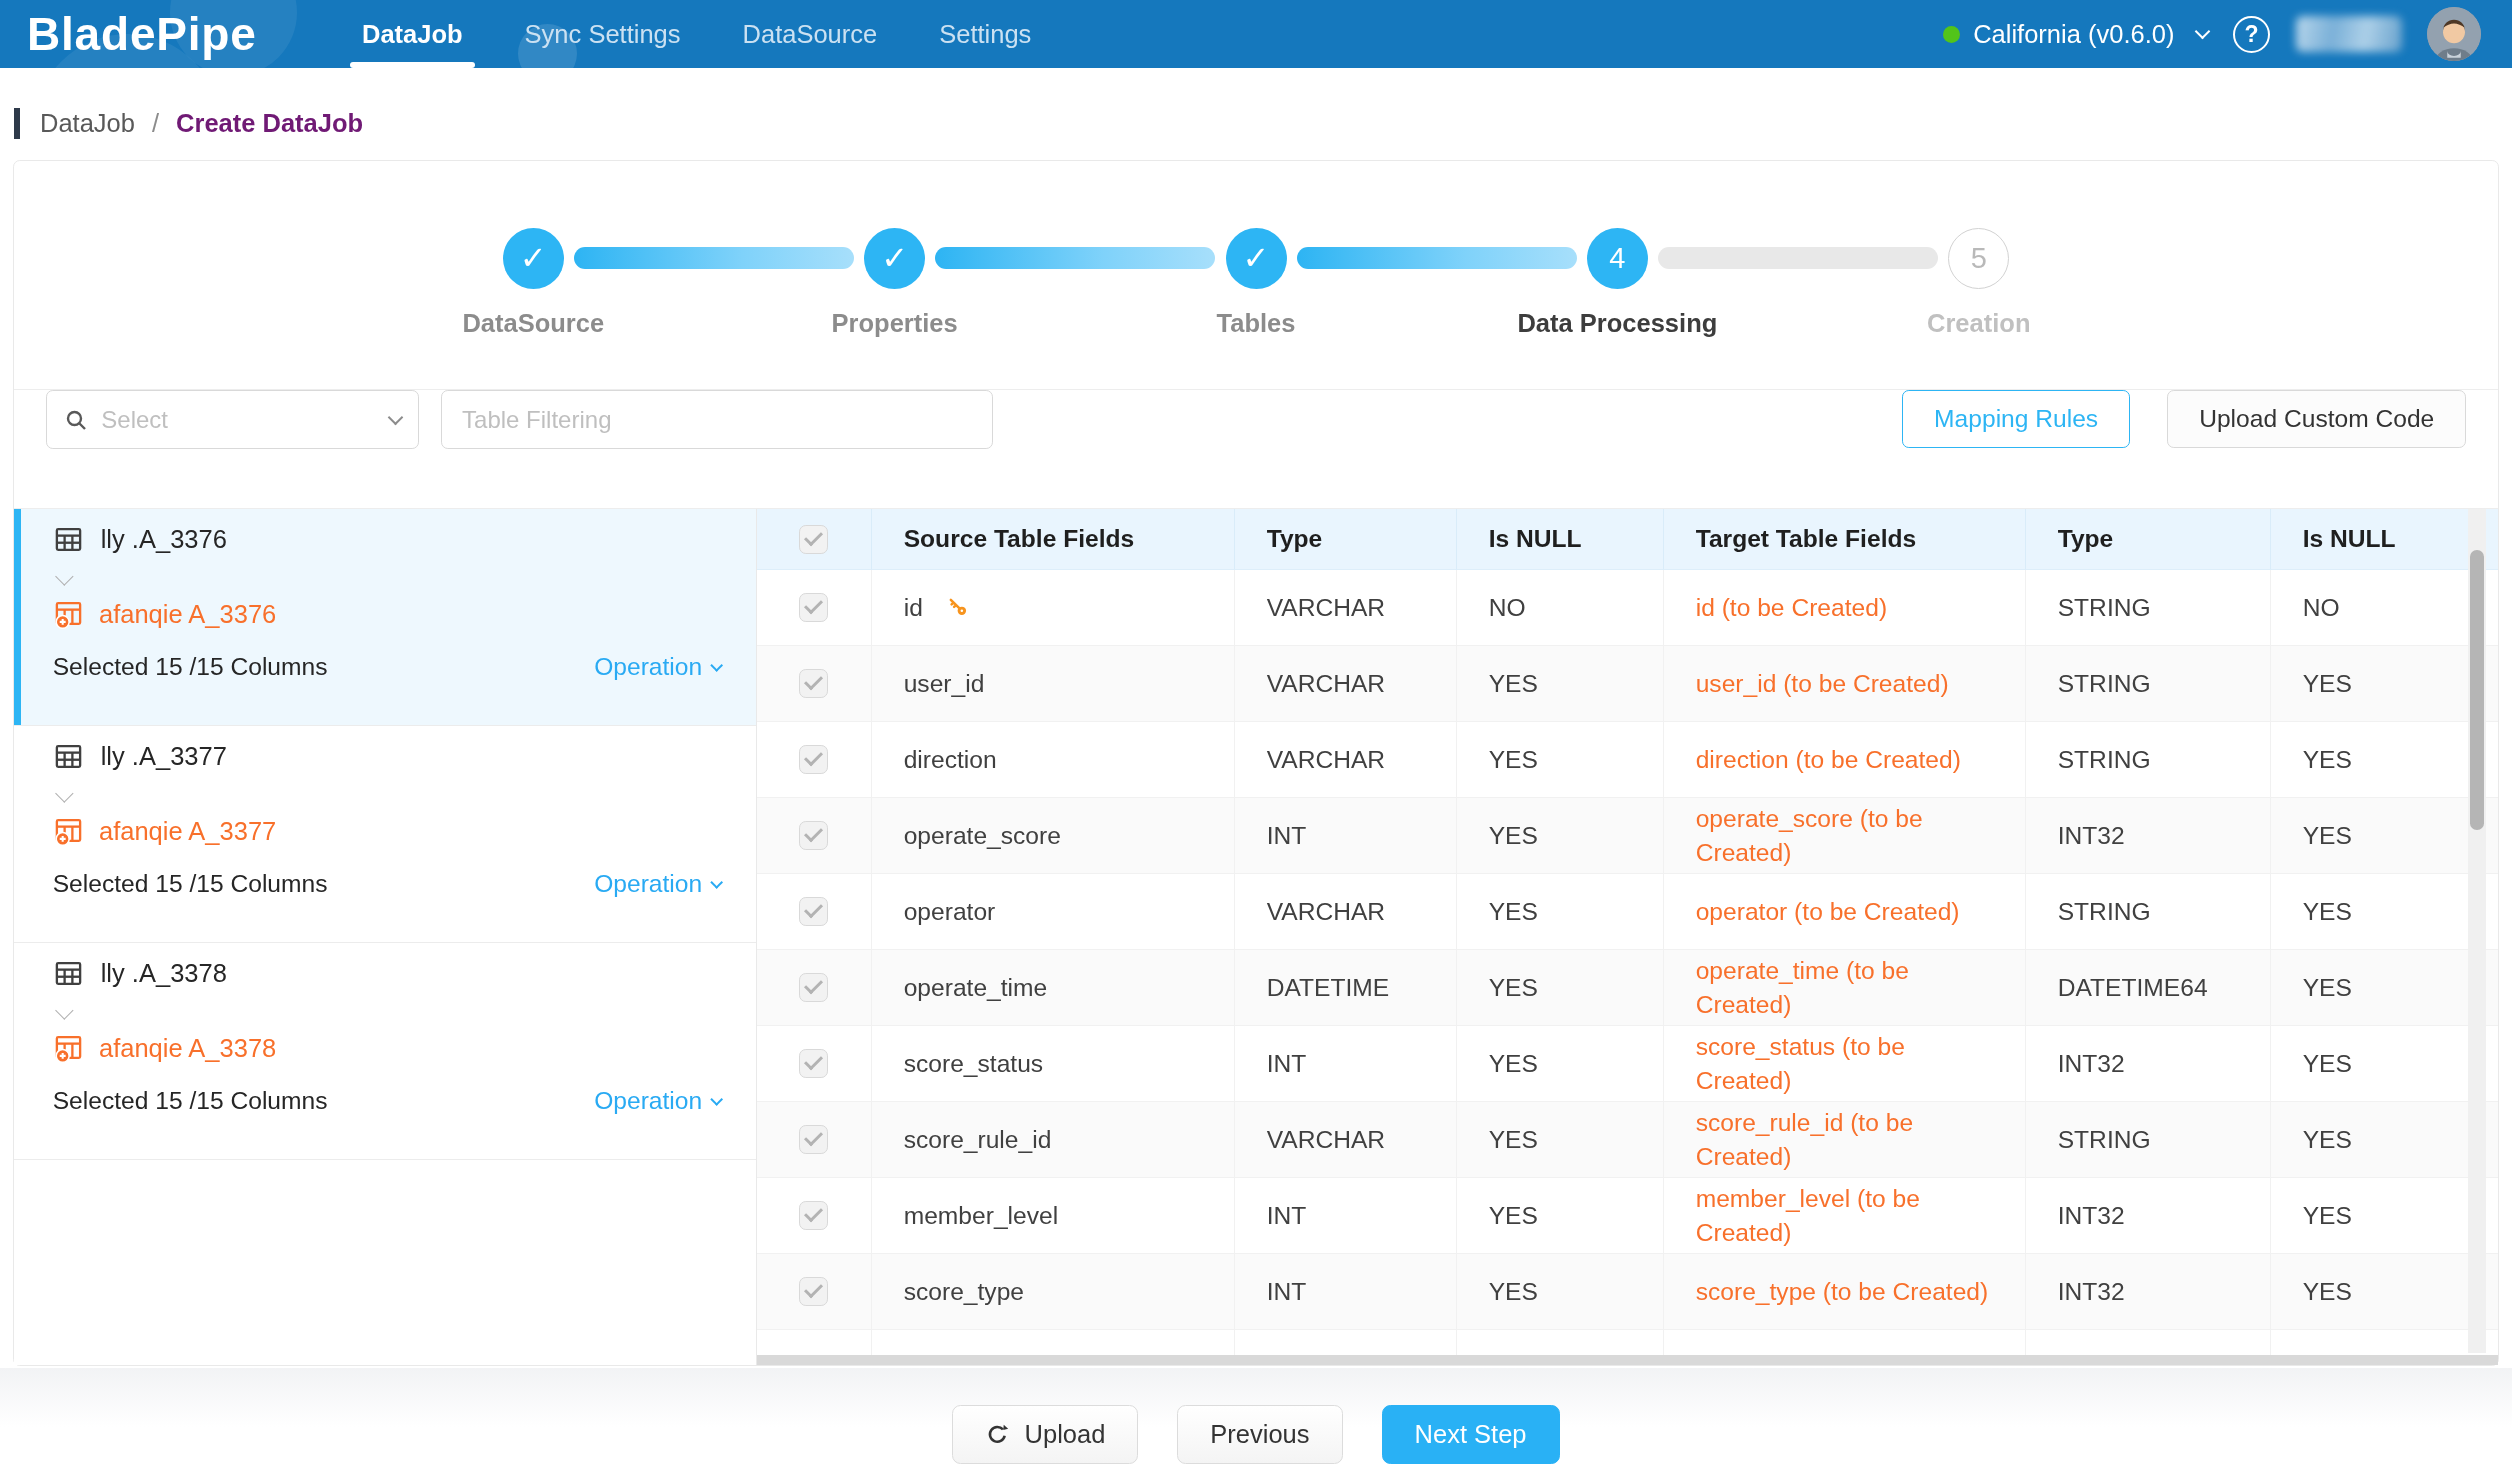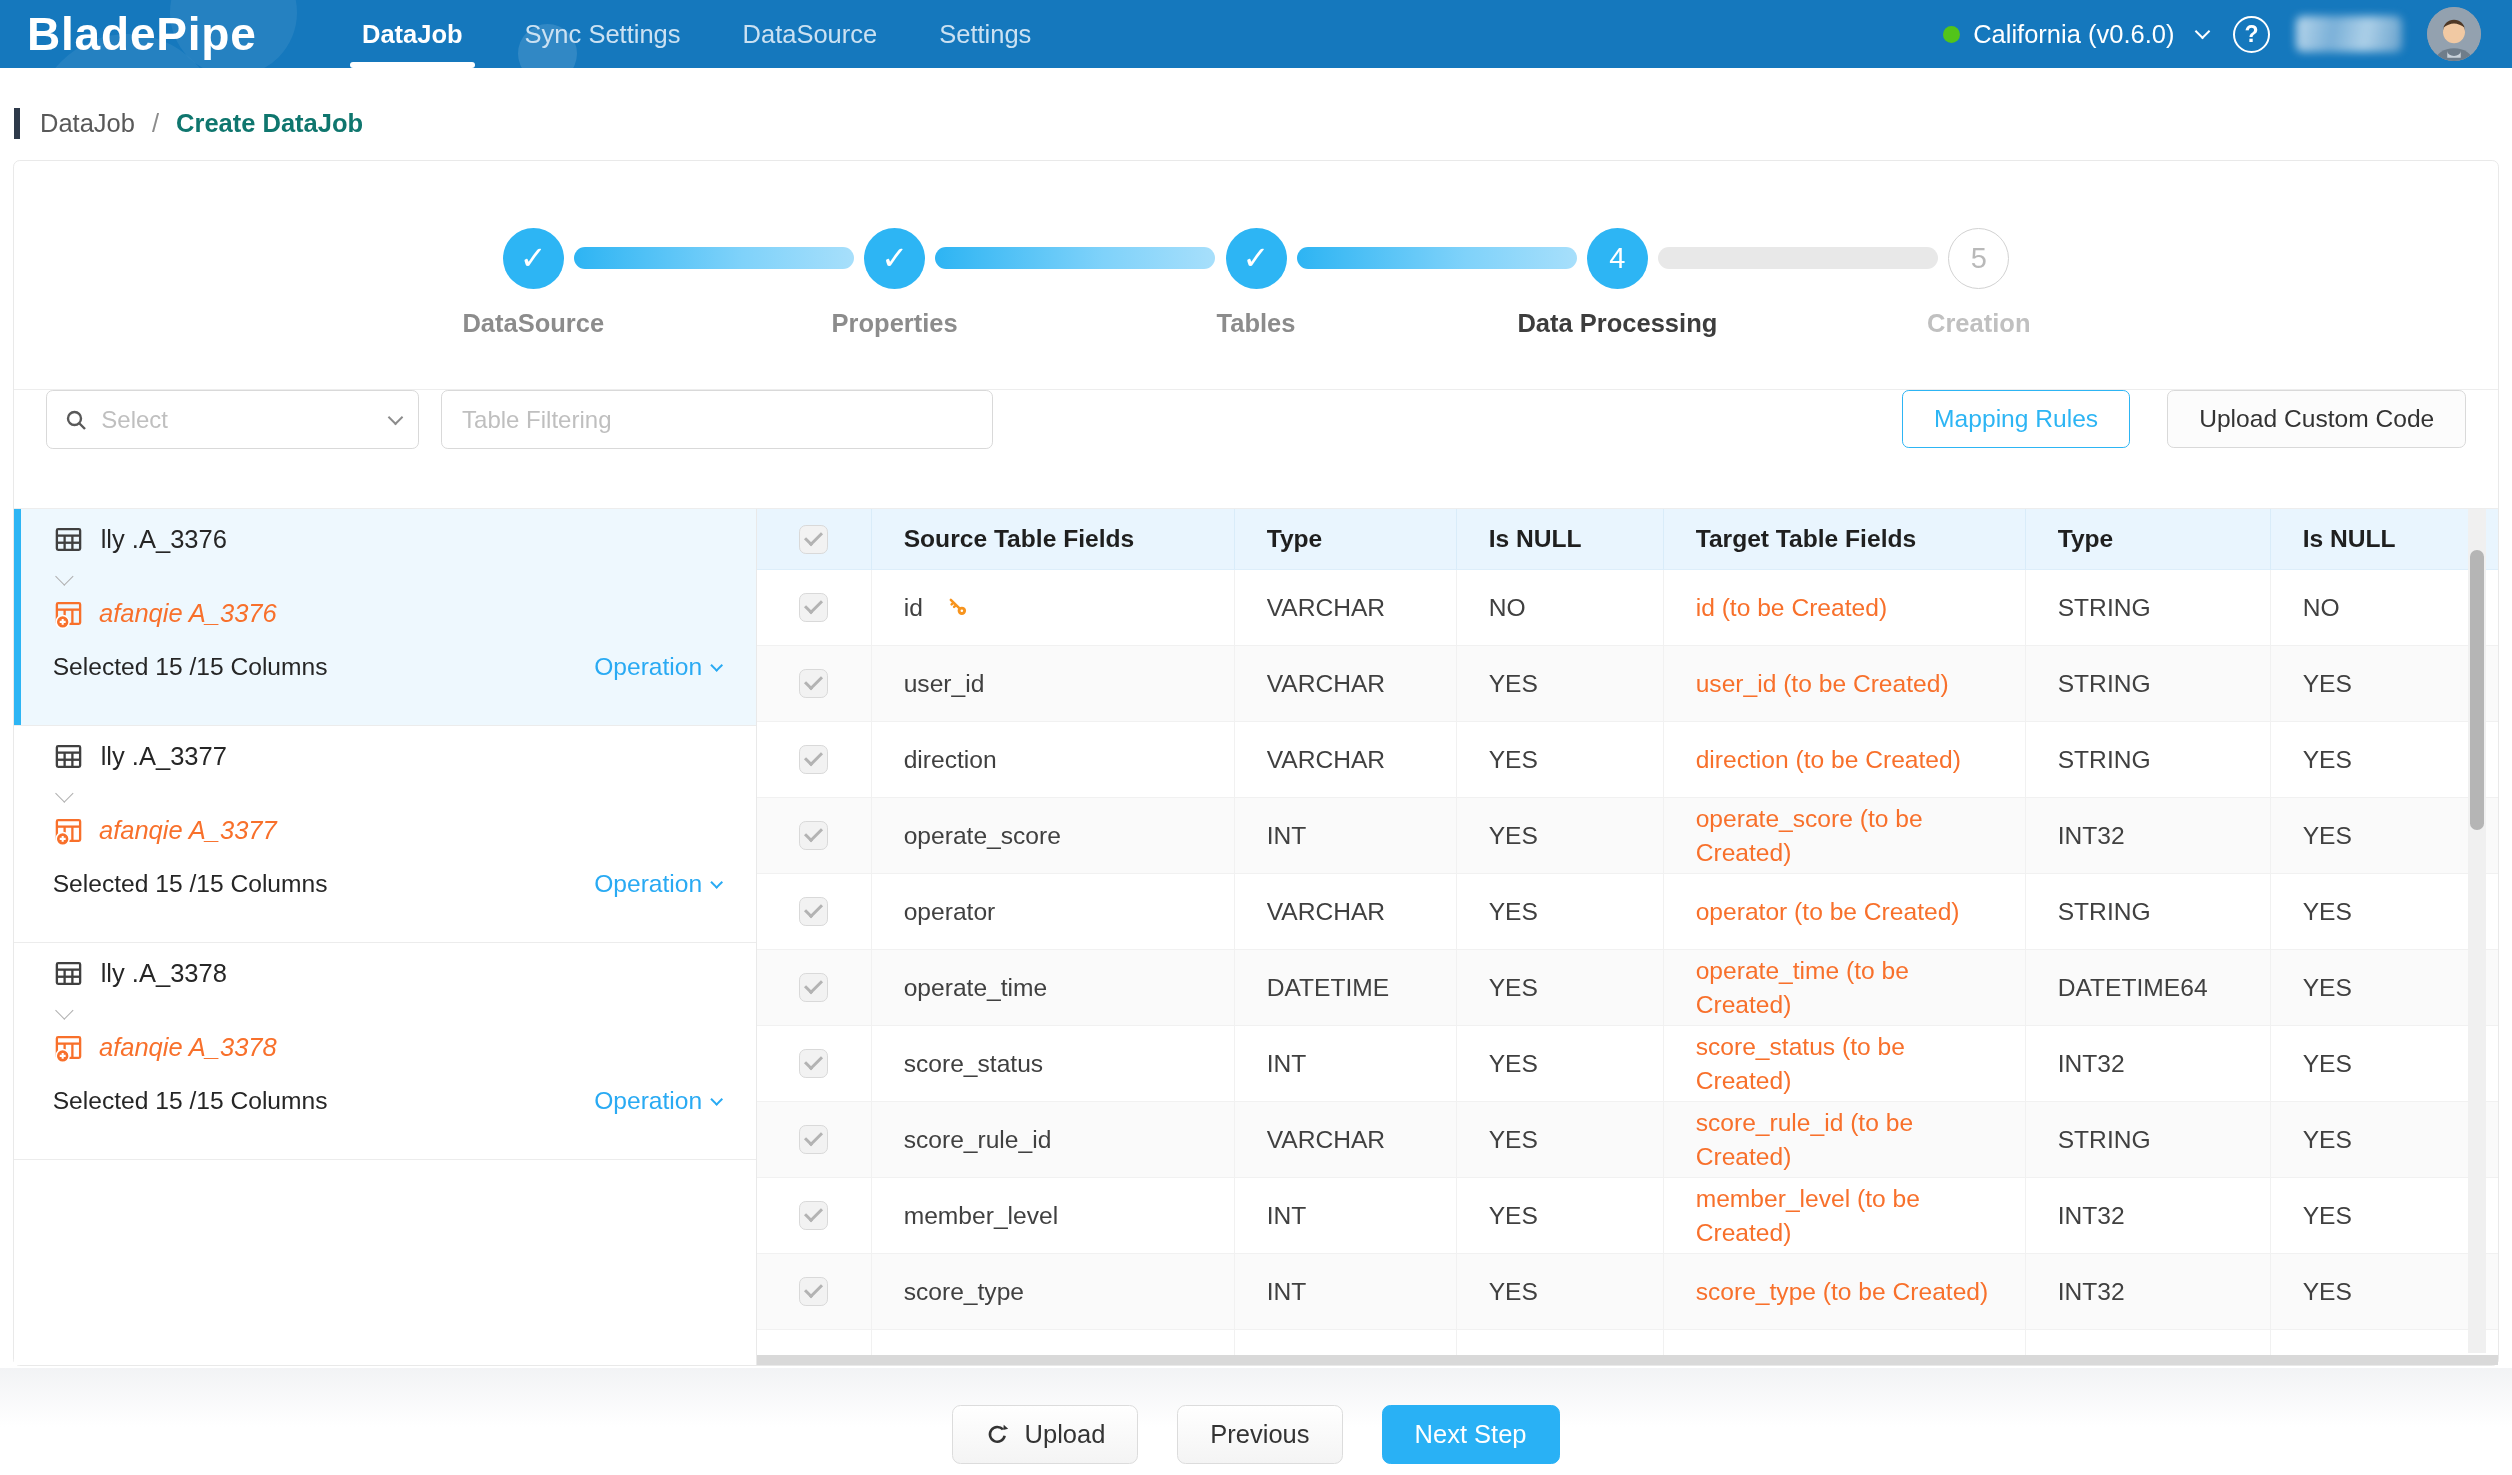--- a/index.html
+++ b/index.html
@@ -36,21 +36,21 @@
   .blurname { width: 106px; height: 36px; border-radius: 6.8px;
     background: linear-gradient(100deg, rgba(255,255,255,.7), rgba(205,222,238,.55) 35%, rgba(255,255,255,.65) 65%, rgba(185,203,220,.5));
     filter: blur(4.2px); }
   .avatar { width: 54px; height: 54px; border-radius: 50%; overflow: hidden; cursor: pointer; background: #93a1af; }
 
   
   .breadcrumb { display: flex; align-items: center; height: 42px; margin-top: 34px; padding-left: 13.6px; font-size: 25.5px; }
   .crumb-bar { width: 6px; height: 31px; background: #2e3a4a; margin-right: 20.4px; }
   .crumb-parent { color: #595959; cursor: pointer; }
   .crumb-sep { color: #8c8c8c; margin: 0 17px; }
-  .crumb-current { color: #0f766e; font-weight: bold; }
+  .crumb-current { color: #701a75; font-weight: bold; }
 
   
   .card { position: absolute; left: 12.7px; right: 12.7px; top: 160px; height: 1206px;
     background: #fff; border: 1.7px solid #e9e9e9; border-radius: 6.8px; display: flex; flex-direction: column; }
 
   
   .stepper-section { height: 229px; border-bottom: 1.7px solid #ededed; display: flex; align-items: center; justify-content: center; flex: none; }
   .stepper { display: flex; align-items: center; margin-top: -34px; }
   .step { position: relative; width: 61px; height: 61px; flex: none; }
   .circle { width: 61px; height: 61px; border-radius: 50%; display: flex; align-items: center; justify-content: center; font-size: 29px; }
@@ -82,21 +82,21 @@
   .content-row { flex: 1; display: flex; overflow: hidden; }
 
   
   .left-panel { width: 743px; border-right: 1.7px solid #e9e9e9; display: flex; flex-direction: column; flex: none; }
   .tcard { height: 217px; flex: none; padding: 15px 34px 0 39px; border-bottom: 1.7px solid #ececec; position: relative; background: #fff; cursor: pointer; }
   .tcard.selected { background: #eef8fe; }
   .tcard.selected::before { content: ""; position: absolute; left: 0; top: 0; bottom: 0; width: 7.6px; background: #2db5f4; }
   .trow1 { display: flex; align-items: center; gap: 17px; font-size: 25.5px; color: #262626; }
   .chev-row { margin: 15.3px 0 12px 5.1px; }
   .chev-row .chev { color: #b0b0b0; width: 12.7px; height: 12.7px; border-width: 1.7px; cursor: pointer; }
-  .trow3 { display: flex; align-items: center; gap: 15.3px; font-size: 25.5px; color: #f8702b; font-style: italic; }
+  .trow3 { display: flex; align-items: flex-end; gap: 15.3px; font-size: 25.5px; color: #f8702b; }
   .trow4 { display: flex; justify-content: space-between; align-items: center; margin-top: 24px; font-size: 24.6px; color: #262626; }
   .op-link { color: #29aaf3; display: inline-flex; align-items: center; gap: 10.2px; cursor: pointer; }
   .op-link .chev { width: 9.3px; height: 9.3px; margin-top: -3.4px; }
   .panel-filler { flex: 1; background: #fff; }
   .panel-footer { height: 68px; flex: none; background: #f6f6f6; border-top: 1.7px solid #e9e9e9; display: flex; align-items: center; justify-content: center; gap: 17px; font-size: 24.6px; color: #404040; }
   .pg { width: 48px; height: 48px; background: #fff; border-radius: 8.5px; box-shadow: 0 1.7px 6.8px rgba(0,0,0,0.12); display: flex; align-items: center; justify-content: center; cursor: pointer; color: #b5b5b5; font-size: 25.5px; }
   .pg.current { color: #2db5f4; }
   .pg .chev { width: 9.3px; height: 9.3px; border-width: 2.5px; }
   .pg .chev.left  { transform: rotate(135deg); margin-left: 4.2px; }
   .pg .chev.right { transform: rotate(-45deg); margin-right: 4.2px; }

